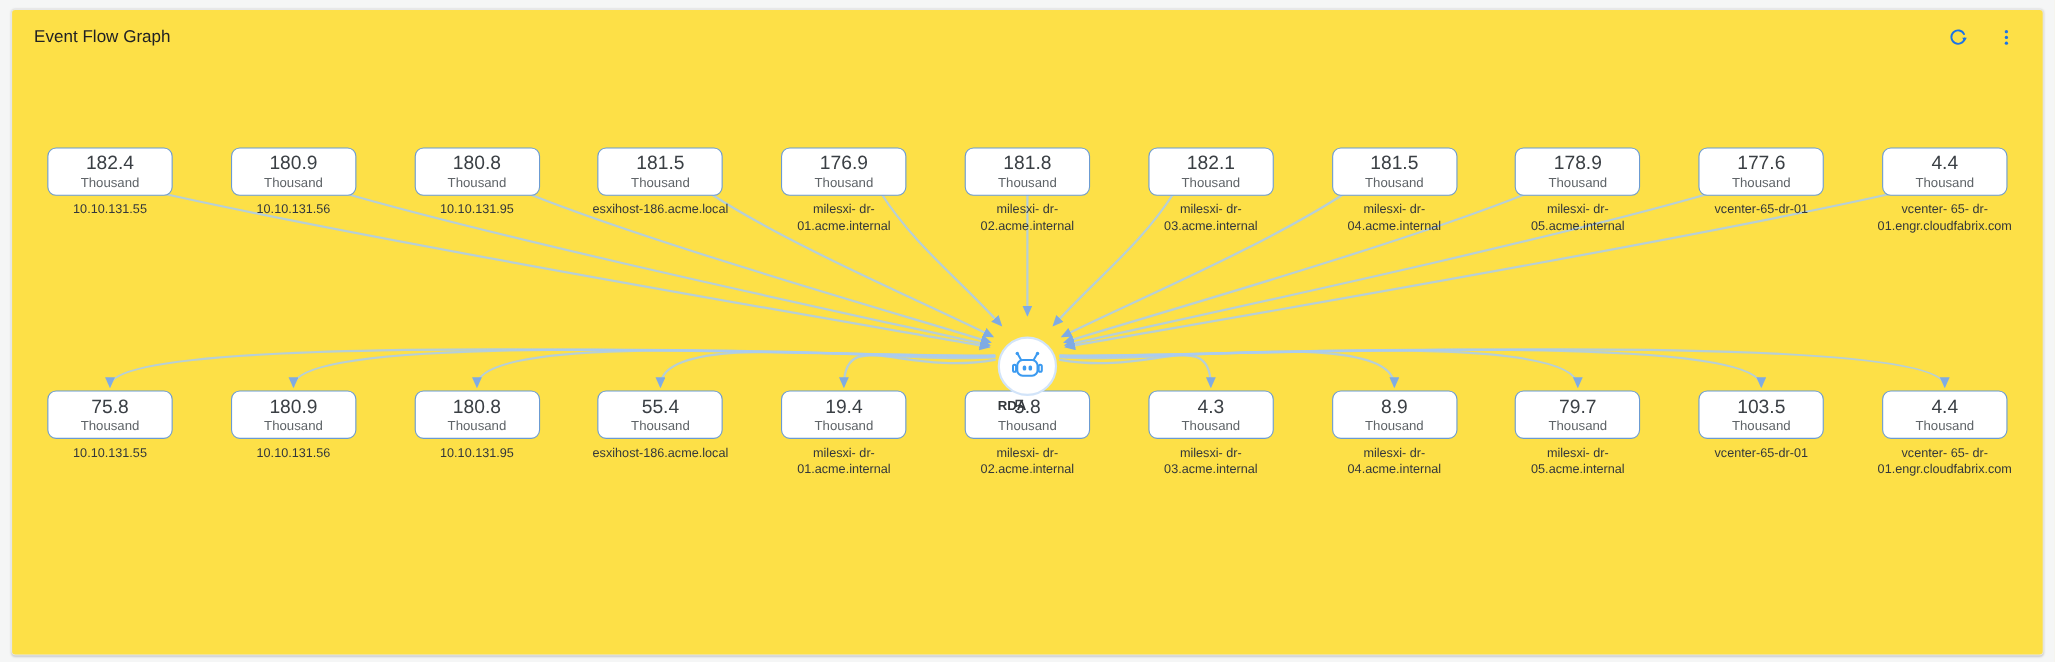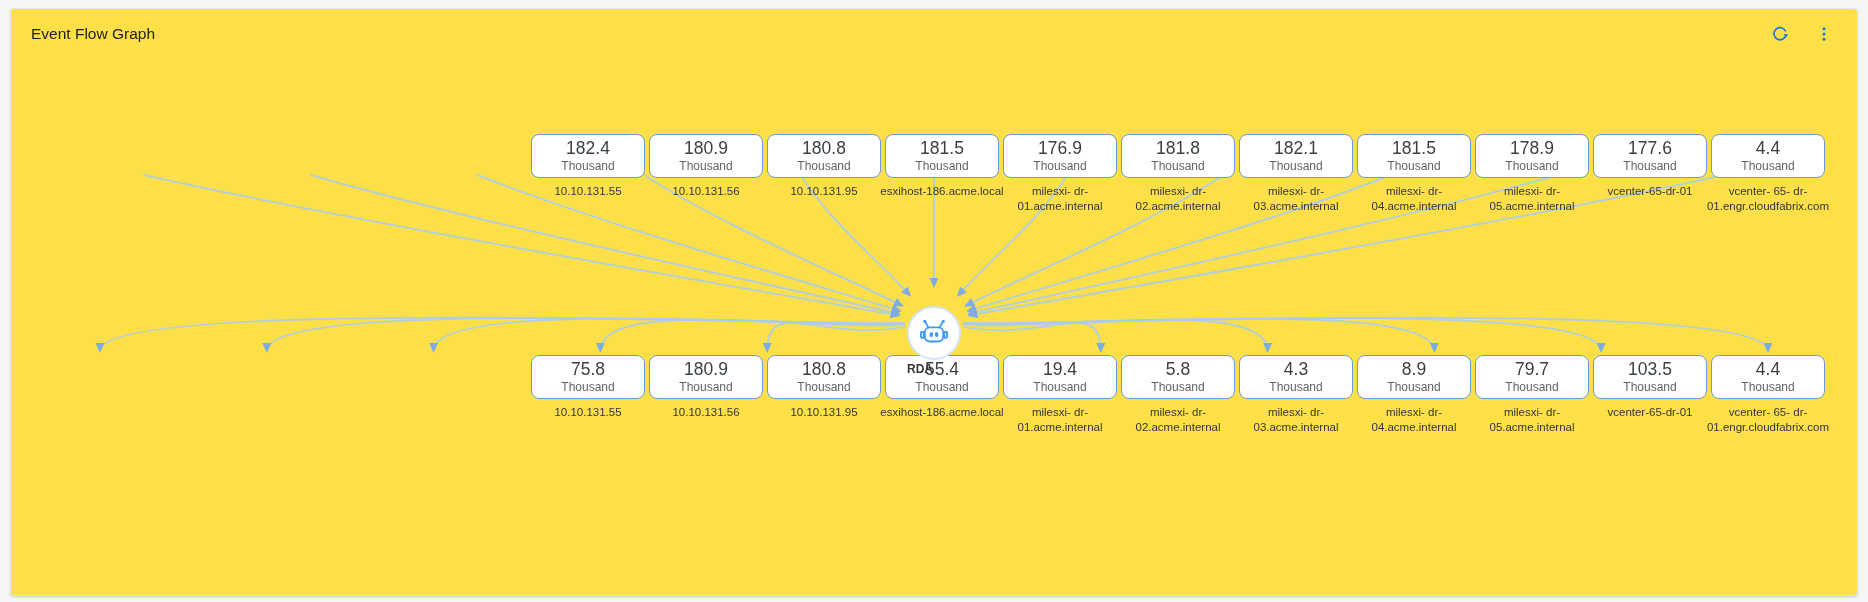--- a/index.html
+++ b/index.html
@@ -6,21 +6,21 @@
     font-family:"Liberation Sans", sans-serif;overflow:hidden;}
   .panel{position:absolute;left:10px;top:8px;width:1846px;height:586px;background:#fde047;
     border:1px solid #e6e7e8;border-radius:4px;box-shadow:0 1px 2px rgba(0,0,0,.18);}
   .panel-header{height:50px;display:flex;align-items:center;padding:0 20px;}
   .panel-title{font-size:15.5px;color:#202124;}
   .header-actions{margin-left:auto;display:flex;align-items:center;gap:18px;}
   .icon-btn{width:26px;height:26px;display:flex;align-items:center;justify-content:center;
     cursor:pointer;border-radius:3px;}
   .graph{position:absolute;left:0;top:50px;right:0;bottom:0;overflow:hidden;}
   #edges{position:absolute;left:0;top:0;}
-  .row{position:absolute;left:30px;right:30px;display:flex;justify-content:flex-end;}
+  .row{position:absolute;left:30px;right:30px;display:flex;justify-content:space-between;}
   .row-top{top:75px;}
   .row-bottom{top:296px;}
   .node-wrap{width:118px;display:flex;flex-direction:column;align-items:center;}
   .node-box{box-sizing:border-box;width:114px;height:44px;background:#fff;border:1.5px solid #6b9bd2;
     border-radius:8px;display:flex;flex-direction:column;align-items:center;justify-content:center;
     position:relative;z-index:3;}
   .node-value{font-size:17.5px;color:#3a3f44;line-height:1.05;}
   .node-unit{font-size:12px;color:#5f6468;margin-top:1px;}
   .node-label{margin-top:6px;font-size:11.5px;color:#33373b;text-align:center;line-height:1.3;
     white-space:pre-line;width:160px;position:relative;z-index:3;}

